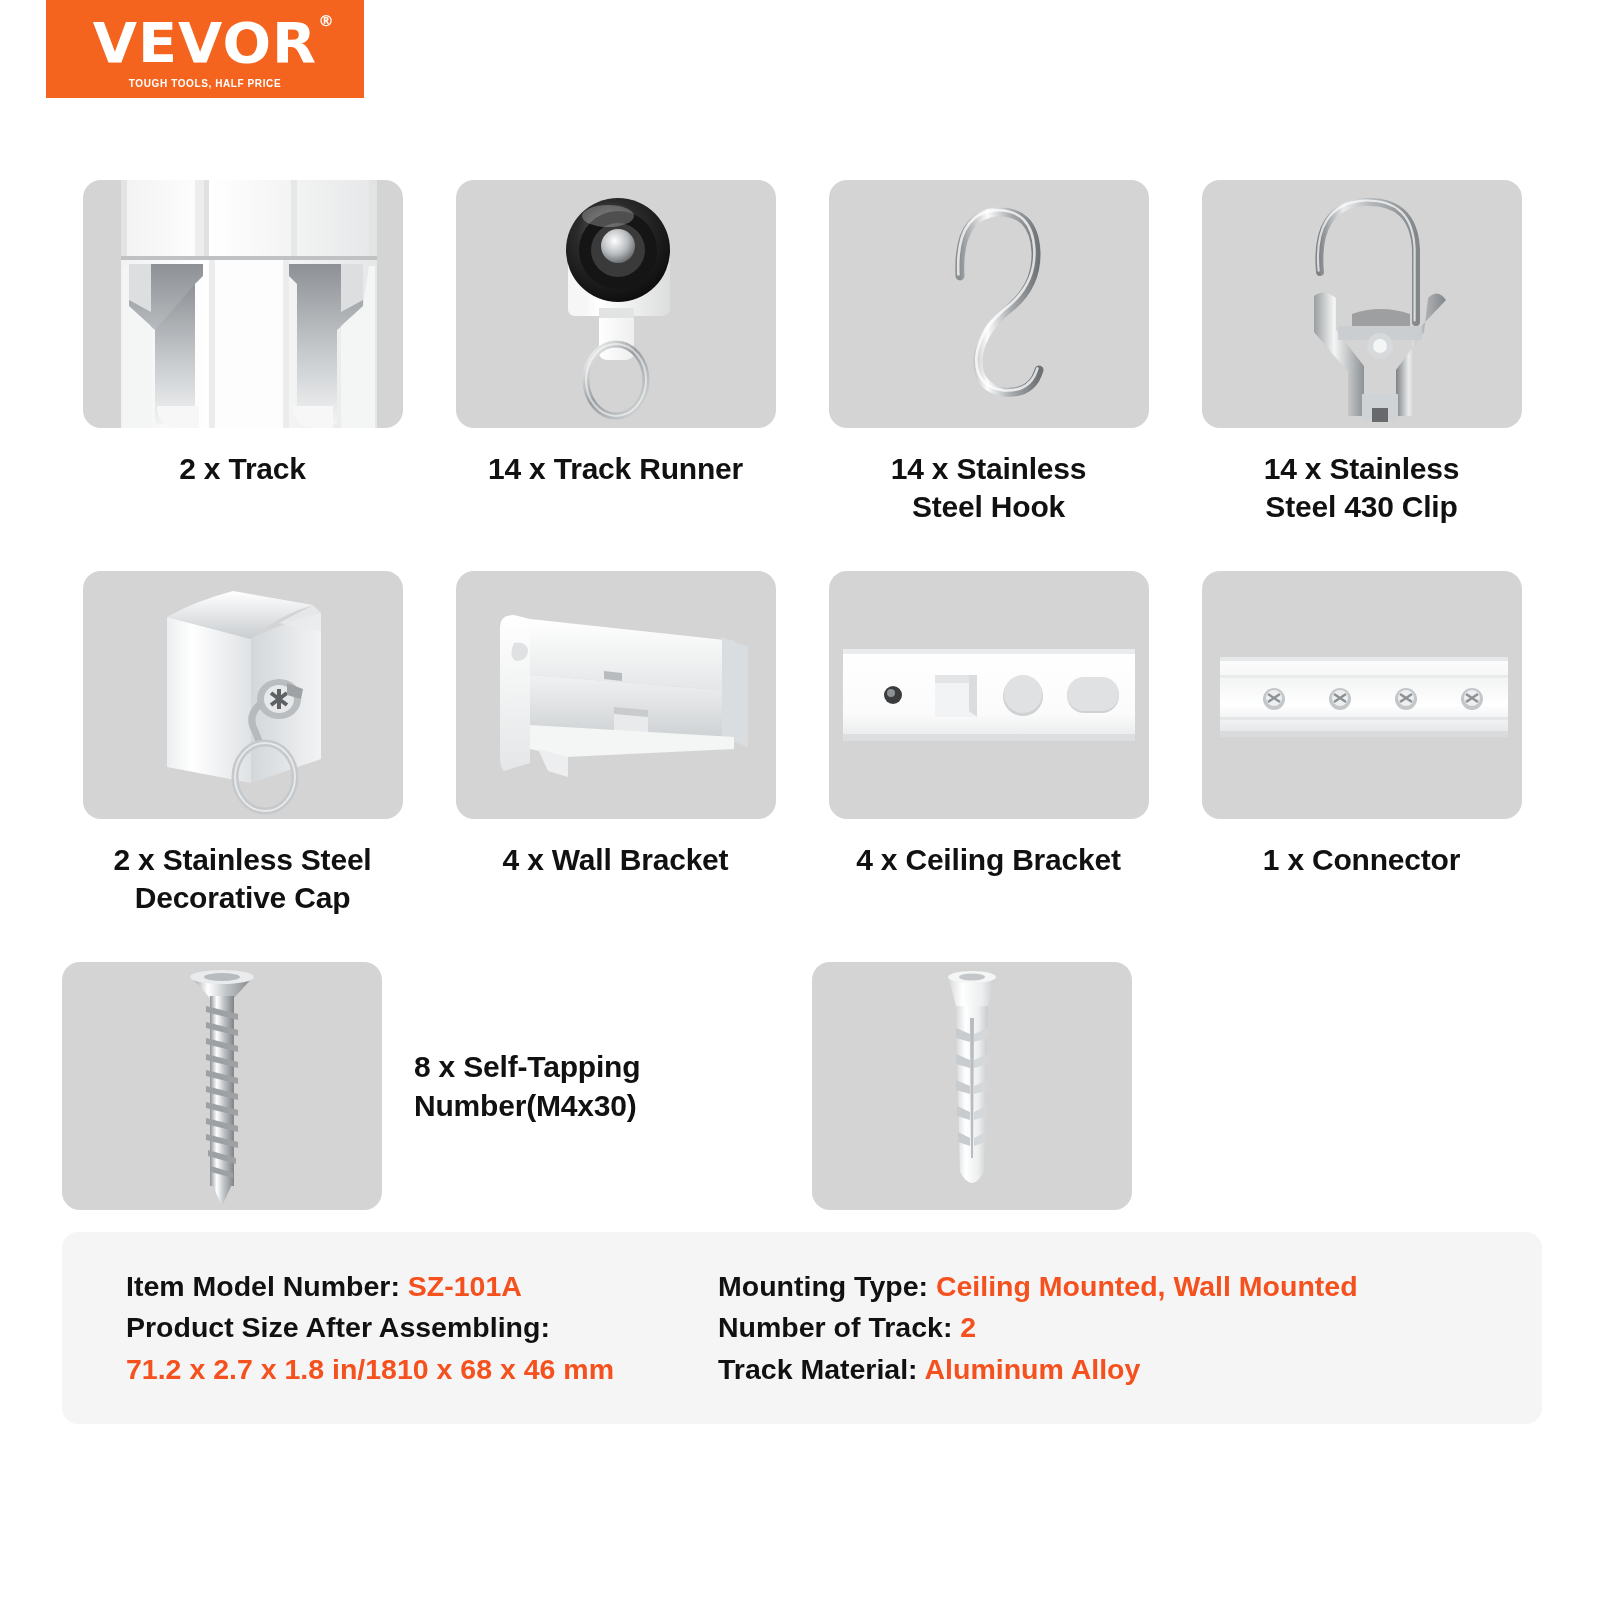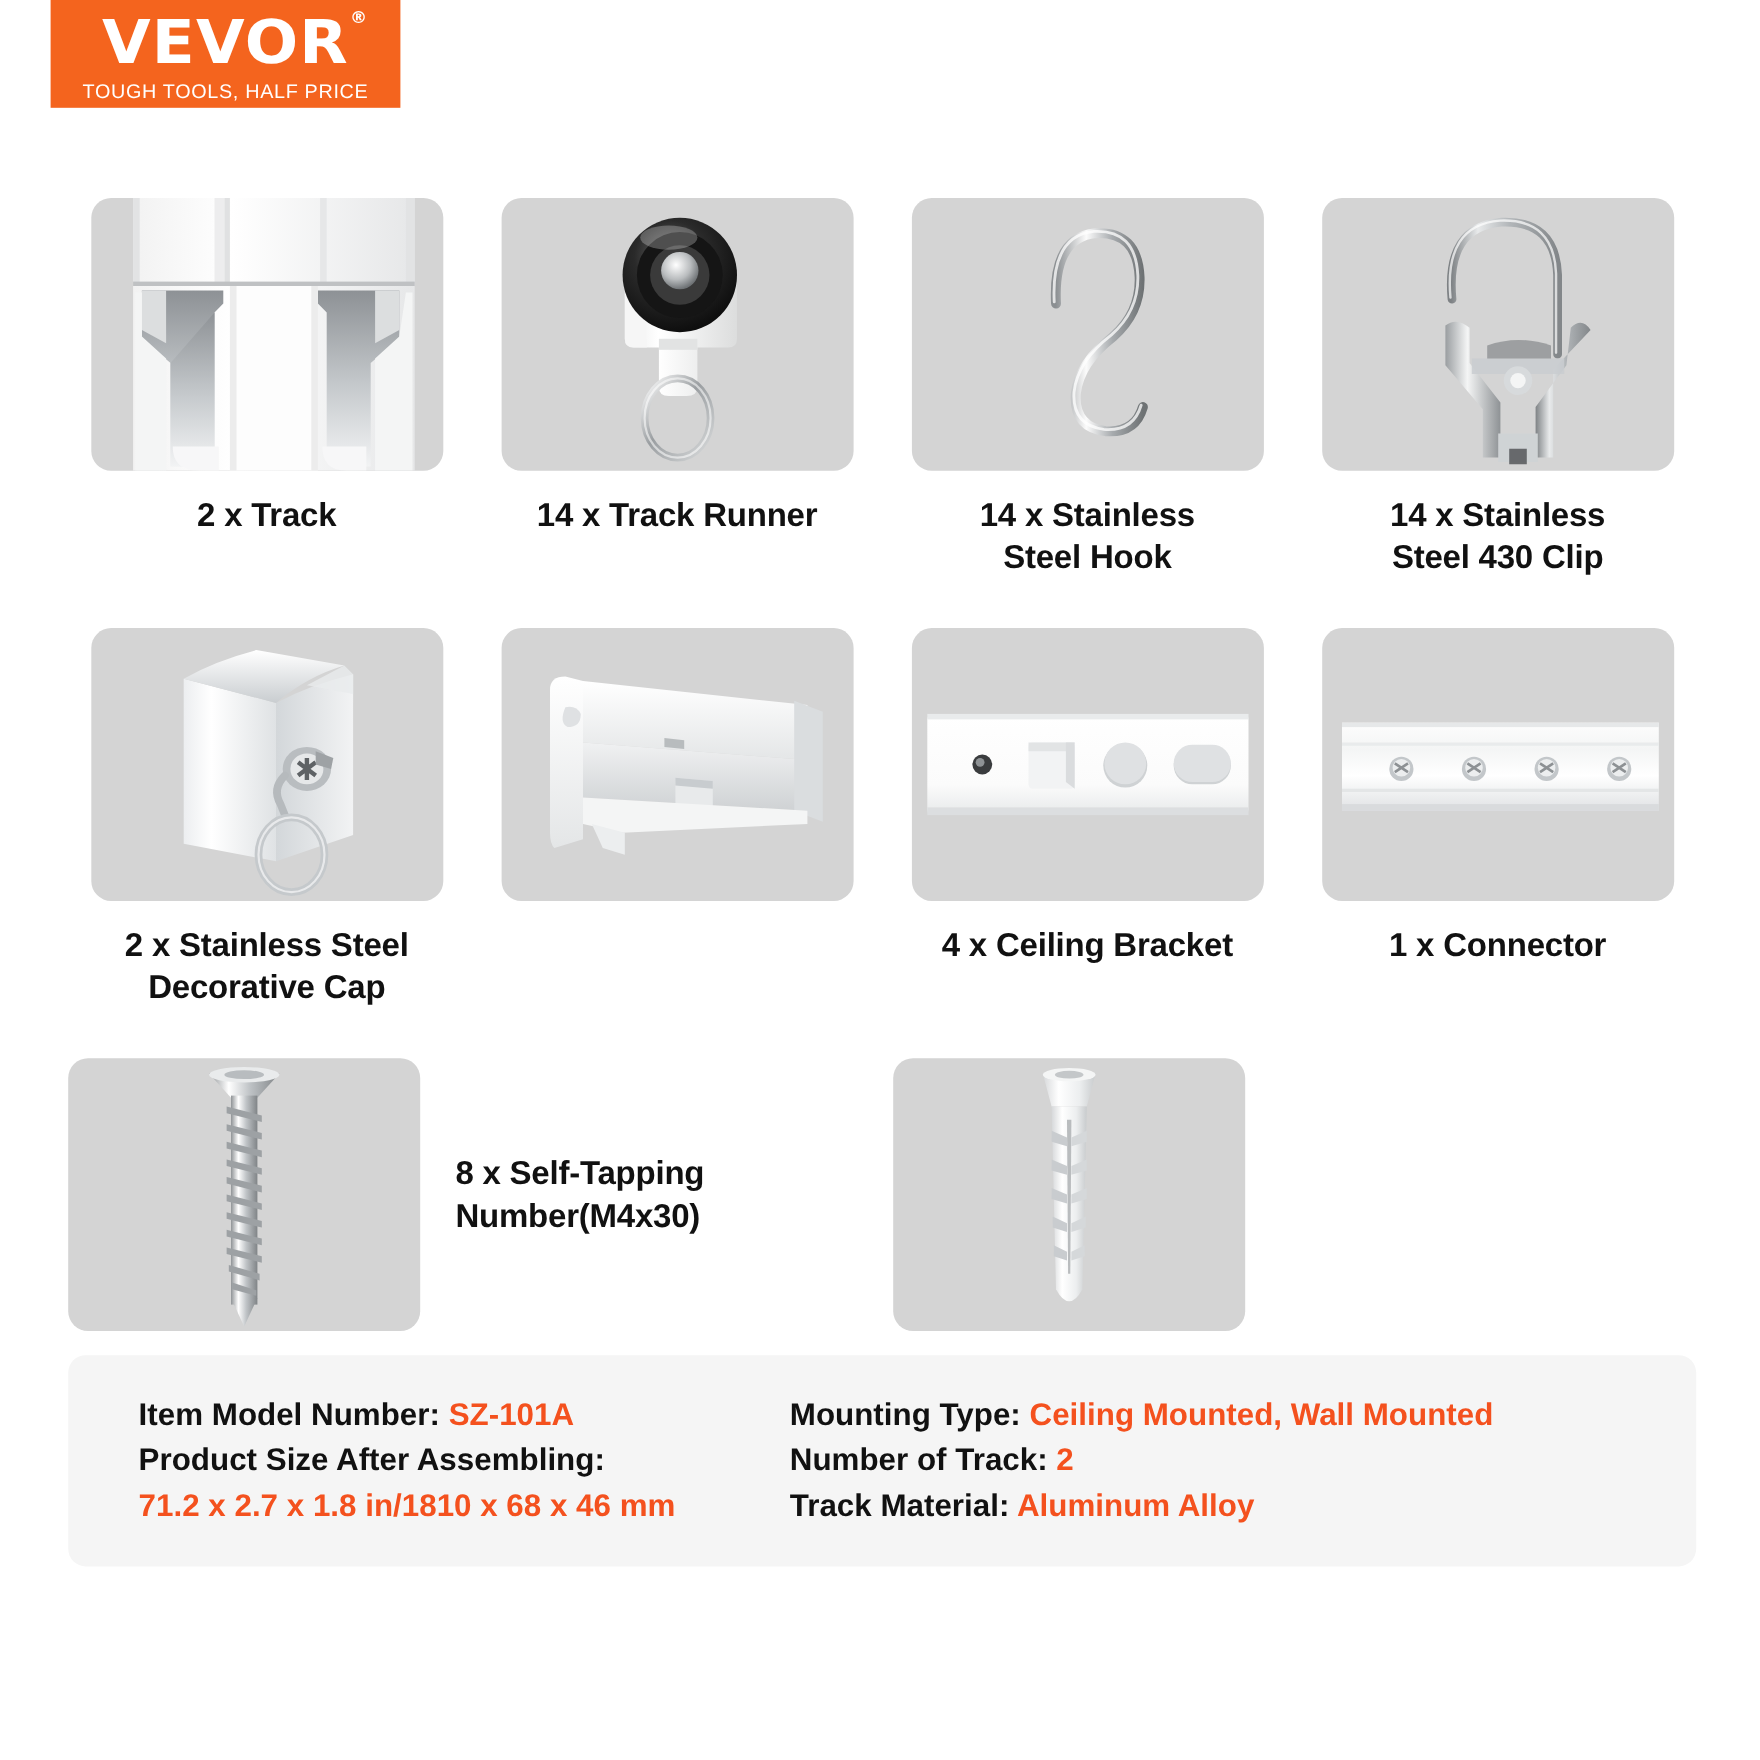--- a/index.html
+++ b/index.html
@@ -47,22 +47,22 @@
   .logo-reg {
     position: absolute;
     top: -2px;
     right: -17px;
     font-size: 15px;
     font-weight: bold;
     line-height: 1;
   }
   .logo-tag {
     margin-top: 7px;
-    font-size: 18px;
-    font-weight: normal;
+    font-size: 10px;
+    font-weight: bold;
     color: #ffffff;
     letter-spacing: 0.6px;
     font-family: "Liberation Sans", sans-serif;
   }
 
   
   .grid {
     position: absolute;
     left: 62px;
     top: 180px;
@@ -400,20 +400,23 @@
             <path d="M266 66 L292 76 L292 176 L266 166 Z" fill="#dadddf"></path>
 
             <path d="M148 100 L166 102 L166 110 L148 108 Z" fill="#b8bcbe"></path>
 
             <path d="M158 136 L192 139 L192 172 L158 169 Z" fill="#e8eaeb"></path>
             <path d="M158 136 L192 139 L192 146 L158 143 Z" fill="#c8cccf"></path>
 
             <path d="M74 154 L278 166 L278 178 L110 186 L74 178 Z" fill="#f4f5f5"></path>
             <path d="M82 178 L112 186 L112 206 L92 200 Z" fill="#eceeef"></path>
           </svg>
+        </div>
+        <div class="caption">
+          <span>4 x Wall Bracket</span>
         </div>
       </div>
 
       <div class="cell">
         <div class="thumb">
           <svg width="320" height="248" viewBox="0 0 320 248">
             <defs>
               <linearGradient id="plate" x1="0" y1="0" x2="0" y2="1">
                 <stop offset="0%" stop-color="#ffffff"></stop>
                 <stop offset="70%" stop-color="#fbfbfb"></stop>

